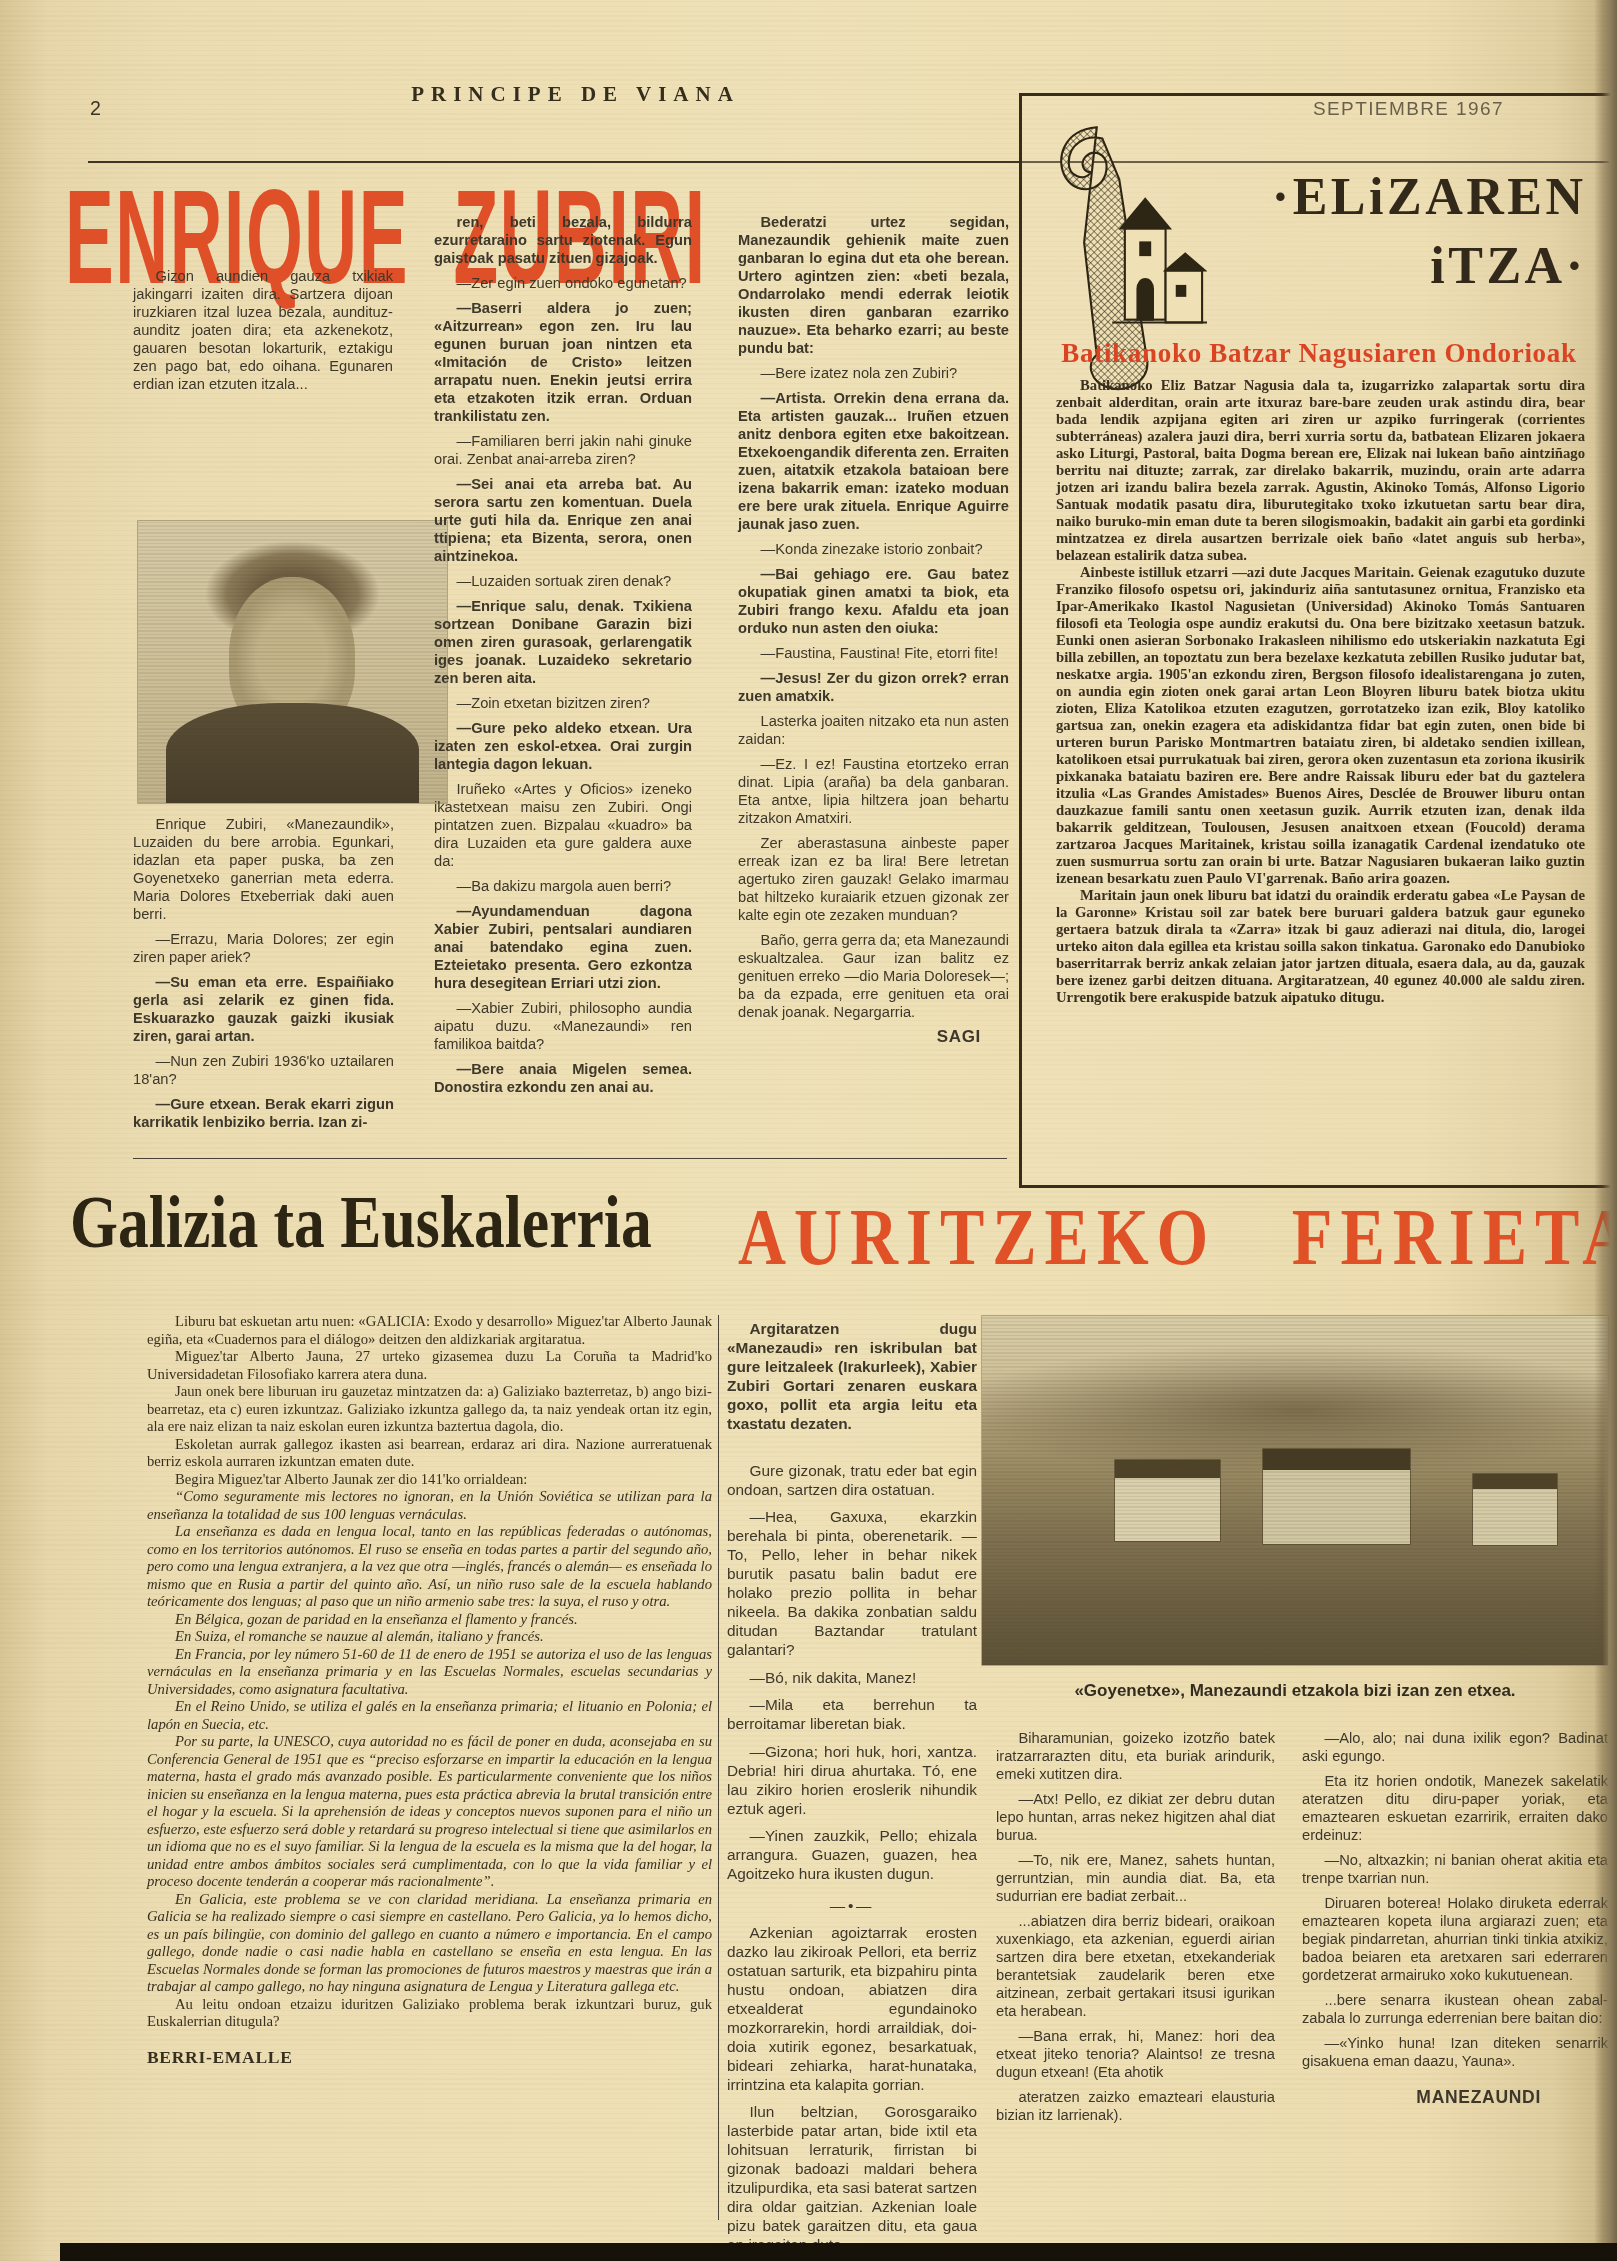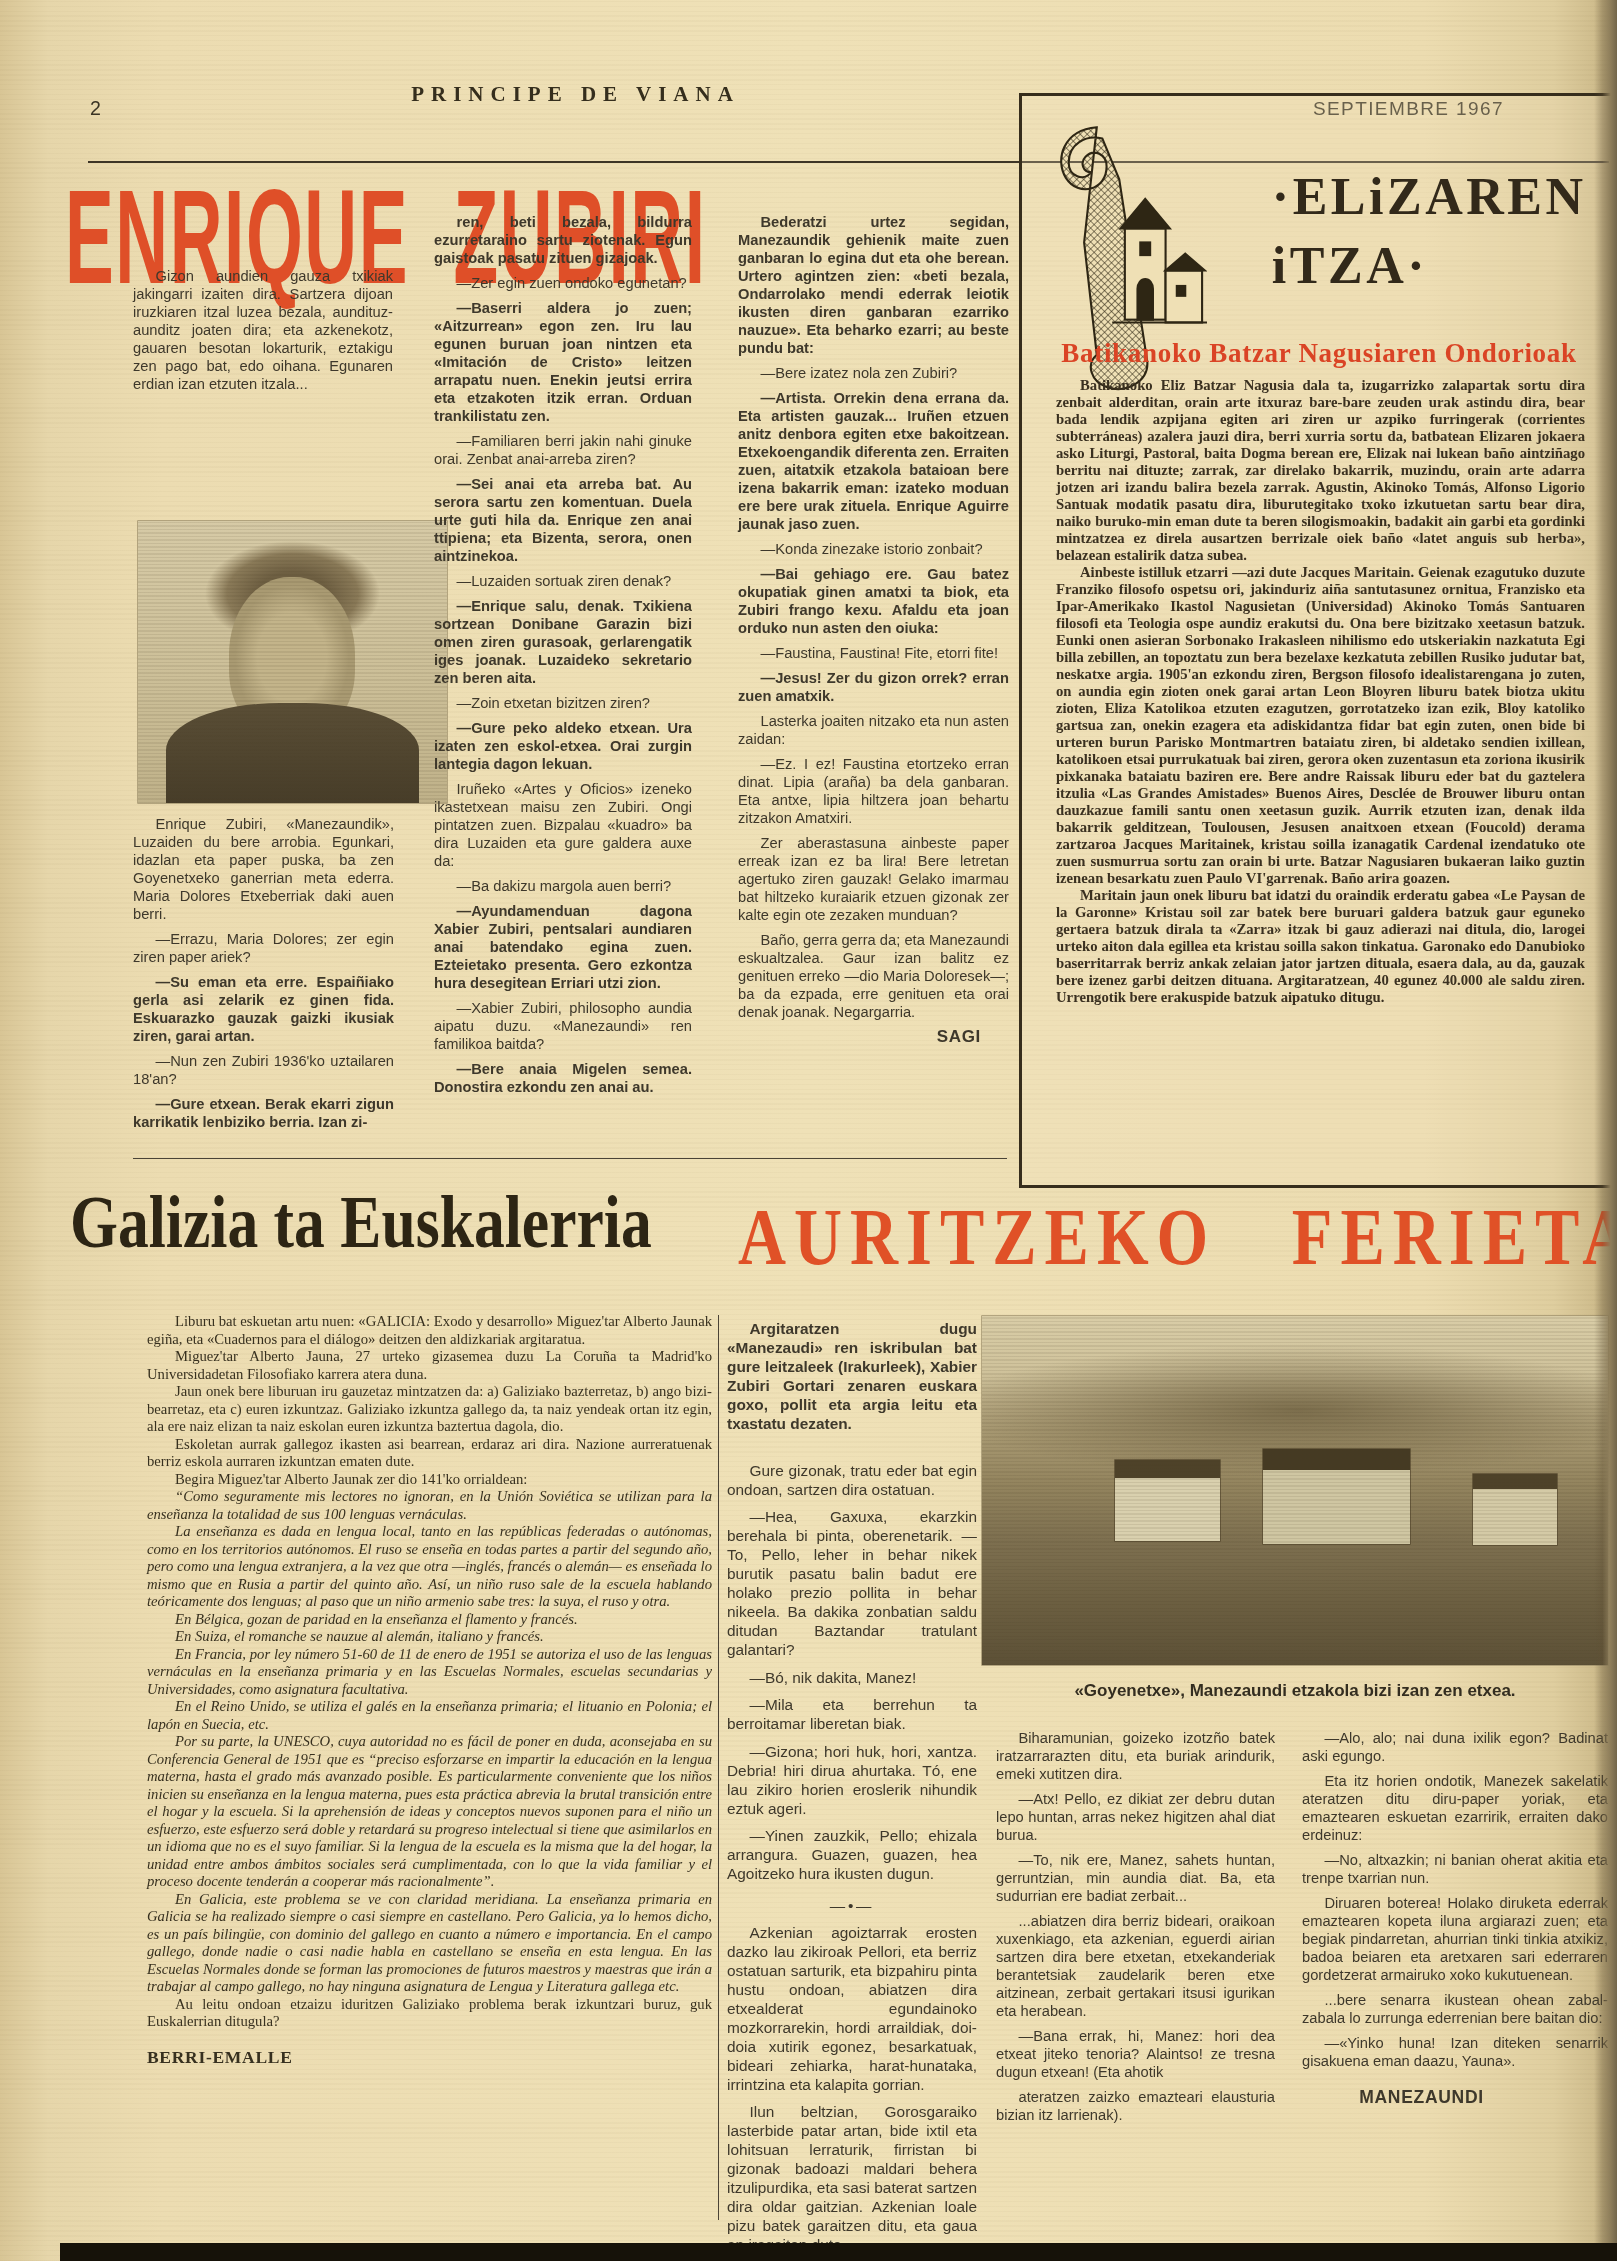--- a/index.html
+++ b/index.html
@@ -38,21 +38,21 @@
     background:radial-gradient(closest-side,#6e5f42 40%,#8a7a58 75%,rgba(138,122,88,0) 100%);}
   .portrait .face{position:absolute;left:91px;top:56px;width:126px;height:161px;border-radius:48% 48% 42% 42%;
     background:radial-gradient(closest-side,#c3b48a 55%,#a99a72 90%);}
   .portrait .suit{position:absolute;left:28px;top:182px;width:253px;height:105px;border-radius:45% 45% 0 0;
     background:linear-gradient(180deg,#5a4e36 0%,#463c28 100%);}
   .portrait::after,.village::after{content:"";position:absolute;inset:0;
     background:repeating-linear-gradient(0deg,rgba(70,58,34,.10) 0 1.4px,rgba(0,0,0,0) 1.4px 3.5px);}
   
   .eliza-box{left:1019px;top:93px;width:594px;height:1089px;border:3.5px solid #362d1c;background:rgba(243,229,190,.25);}
   .eliza-svg{position:absolute;left:19.6px;top:27px;}
-  .eliza-logo{position:absolute;right:29.5px;top:67px;text-align:left;font-family:"Liberation Serif",serif;
+  .eliza-logo{position:absolute;right:29.5px;top:67px;text-align:right;font-family:"Liberation Serif",serif;
     font-weight:700;font-size:52px;line-height:1.32;letter-spacing:3.5px;color:#32291a;}
   .eliza-heading{position:absolute;left:17.5px;right:17.5px;top:232px;margin:10px;text-align:center;
     font-family:"Liberation Serif",serif;font-weight:700;font-size:27px;letter-spacing:0.7px;color:#da4425;}
   .eliza-body{position:absolute;left:34px;right:31px;top:281px;}
   .eliza-body .para{margin:0;text-indent:24px;text-align:justify;font-family:"Liberation Serif",serif;
     font-weight:700;font-size:14.7px;line-height:17px;color:#3a3020;}
   
   .zubiri-endrule{left:133px;top:1158px;width:874px;height:1.4px;background:#4a4336;}
   
   .galizia-headline{left:70px;top:1186px;margin:0;font-family:"Liberation Serif",serif;font-weight:700;
@@ -77,21 +77,21 @@
     border-top:18px solid #4e4229;box-shadow:0 0 0 0.7px #55482e;}
   .village .house2{position:absolute;left:281px;top:133px;width:147px;height:74px;background:#cfc6a2;
     border-top:21px solid #453a23;box-shadow:0 0 0 0.7px #55482e;}
   .village .house3{position:absolute;left:491px;top:158px;width:84px;height:56px;background:#d4caa6;
     border-top:15.4px solid #4e4229;box-shadow:0 0 0 0.7px #55482e;}
   .village-caption{left:982px;top:1681px;width:626px;text-align:center;font-weight:700;font-size:17px;color:#332d20;position:absolute;}
   .feria-a{left:996px;top:1729px;width:279px;}
   .feria-a .para{font-size:14.7px;line-height:18px;}
   .feria-b{left:1302px;top:1729px;width:306px;}
   .feria-b .para{font-size:14.7px;line-height:18px;}
-  .feria-b .para.sig{padding-right:67px;margin-top:18px;font-size:17.5px;text-align:center;}
+  .feria-b .para.sig{padding-right:67px;margin-top:18px;font-size:17.5px;}
   
   .page-edge{position:absolute;right:0;top:0;bottom:0;width:24px;
     background:linear-gradient(90deg,rgba(0,0,0,0) 0%,rgba(95,80,52,.35) 35%,#8d7d5a 70%,#6e6248 100%);}
   .bottom-strip{position:absolute;left:60px;right:0;bottom:0;height:18px;background:#161209;}
 </style>
 </head>
 <body>
 
 <div class="page">
 

